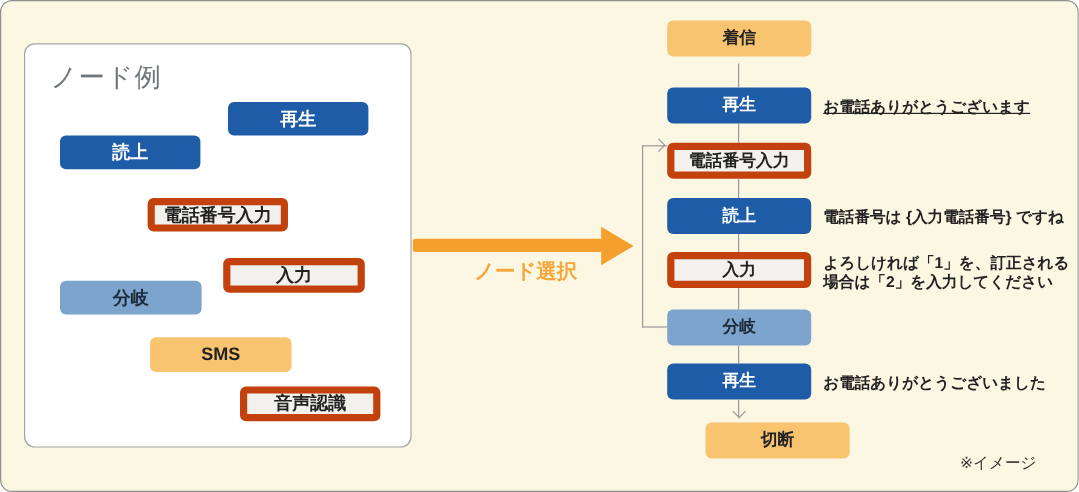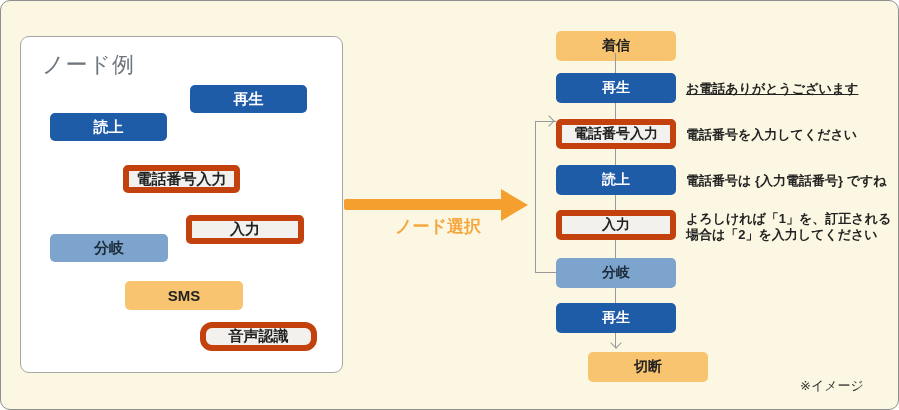--- a/index.html
+++ b/index.html
@@ -42,21 +42,21 @@
   .node.orange     { background: #f8c470; }
   .node.gray       { background: #f2f1ee; border: 6px solid #c2410c; }
 
   
   .pn0 { left: 169px; top:  48px; width: 117px; height: 28px; }
   .pn1 { left:  29px; top:  76px; width: 117px; height: 28px; }
   .pn2 { left: 102px; top: 128px; width: 117px; height: 28px; }
   .pn3 { left: 165px; top: 178px; width: 118px; height: 29px; }
   .pn4 { left:  29px; top: 197px; width: 118px; height: 28px; }
   .pn5 { left: 104px; top: 244px; width: 118px; height: 29px; }
-  .pn6 { left: 179px; top: 285px; width: 117px; height: 29px; border-radius: 12px; }
+  .pn6 { left: 179px; top: 285px; width: 117px; height: 29px; }
 
   
   .big-arrow-shaft {
     position: absolute; left: 343px; top: 198px;
     width: 158px; height: 11px;
     background: #f5a02e; border-radius: 2px;
   }
   .big-arrow-head {
     position: absolute; left: 500px; top: 188px;
     width: 0; height: 0;
@@ -65,21 +65,21 @@
     border-bottom: 16px solid transparent;
   }
   .arrow-label {
     position: absolute; left: 352px; top: 215px; width: 170px;
     text-align: center;
     color: #f5a63c; font-weight: bold; font-size: 17px; line-height: 21px;
   }
 
   
   .flow-node { left: 555px; width: 120px; height: 30px; font-size: 14px; }
-  .fn0 { top:  30px; }
+  .fn0 { top:  16px; }
   .fn1 { top:  72px; }
   .fn2 { top: 118px; }
   .fn3 { top: 164px; }
   .fn4 { top: 209px; }
   .fn5 { top: 257px; }
   .fn6 { top: 302px; }
   .fn7 { top: 351px; margin-left: 32px; }
 
   .conn { position: absolute; left: 614px; width: 1px; background: #999999; }
   .c0 { top:  52px; height: 20px; }
@@ -162,20 +162,20 @@
   <div class="conn c3"></div>
   <div class="conn c4"></div>
   <div class="conn c5"></div>
   <div class="conn c6"></div>
   <div class="chev down chev-end"></div>
 
   <div class="loop"></div>
   <div class="chev right chev-loop"></div>
 
   <div class="desc d1">お電話ありがとうございます</div>
-  <div class="desc d2">電話番号を入力してください</div>
   <div class="desc d3">電話番号は {入力電話番号} ですね</div>
   <div class="desc d4">よろしければ「1」を、訂正される
 場合は「2」を入力してください</div>
+  <div class="desc d6">お電話ありがとうございました</div>
 
   <div class="footnote">※イメージ</div>
 
 </div>
 
 </body></html>

